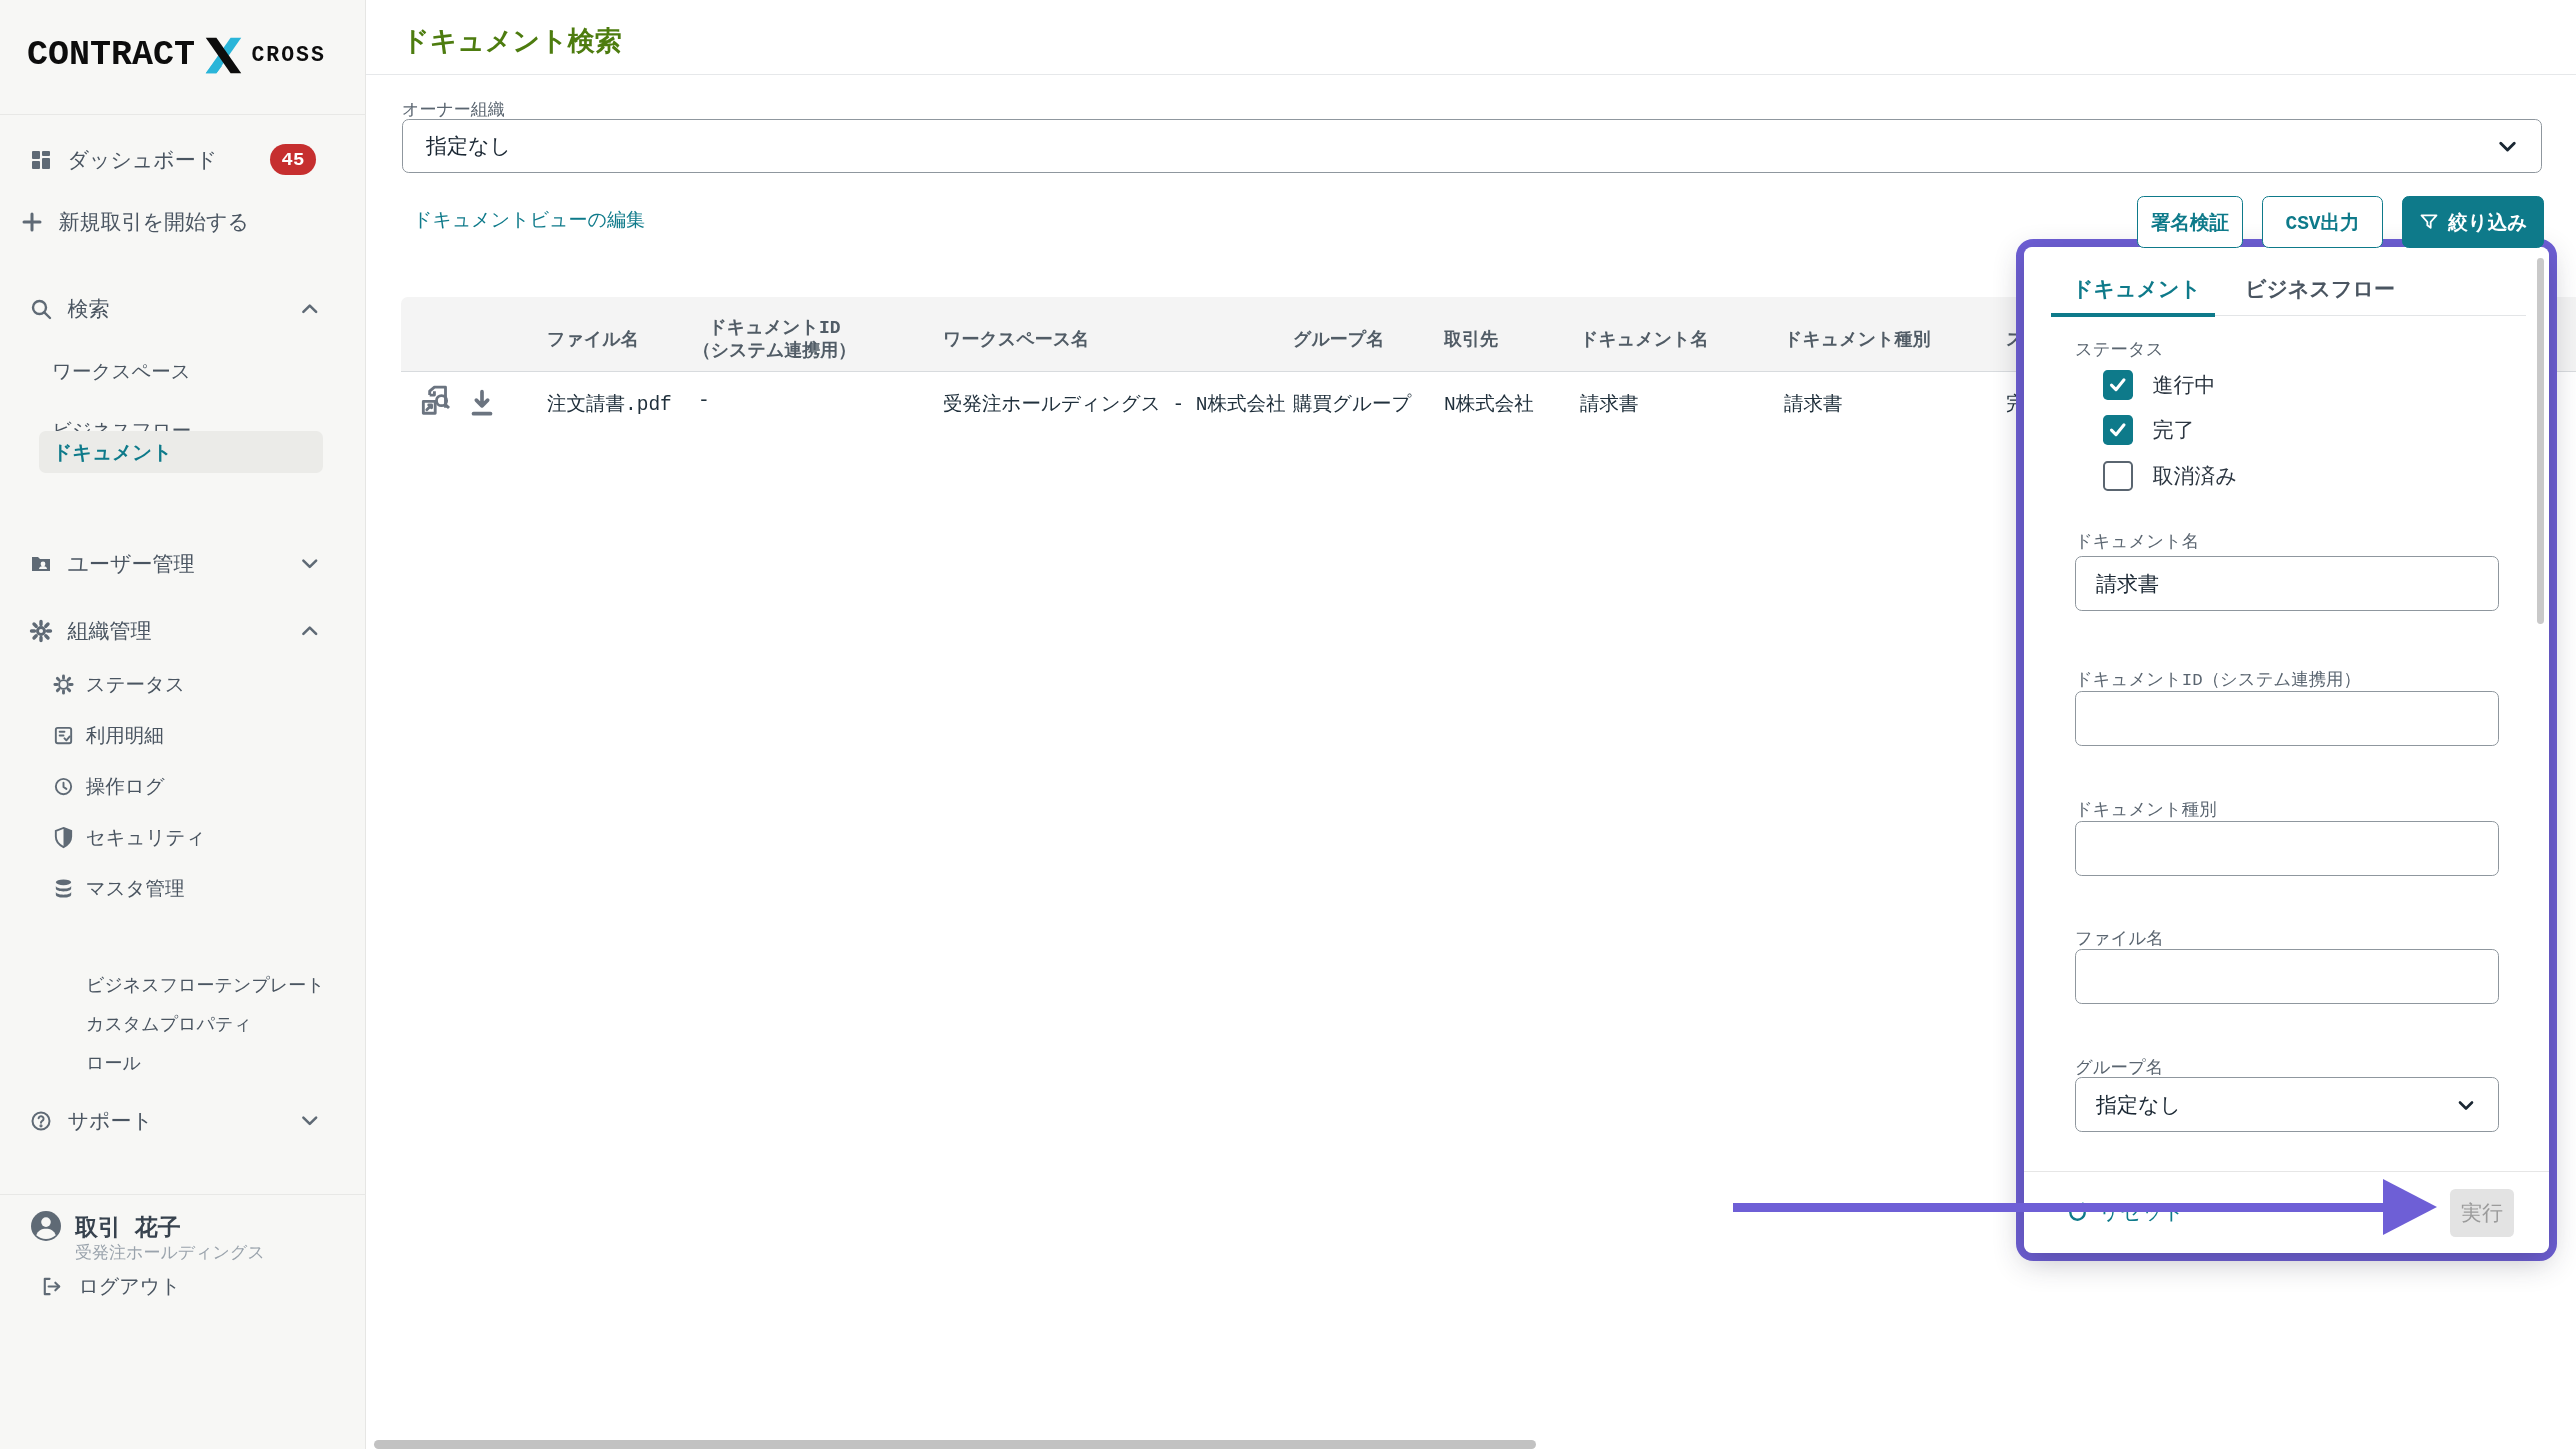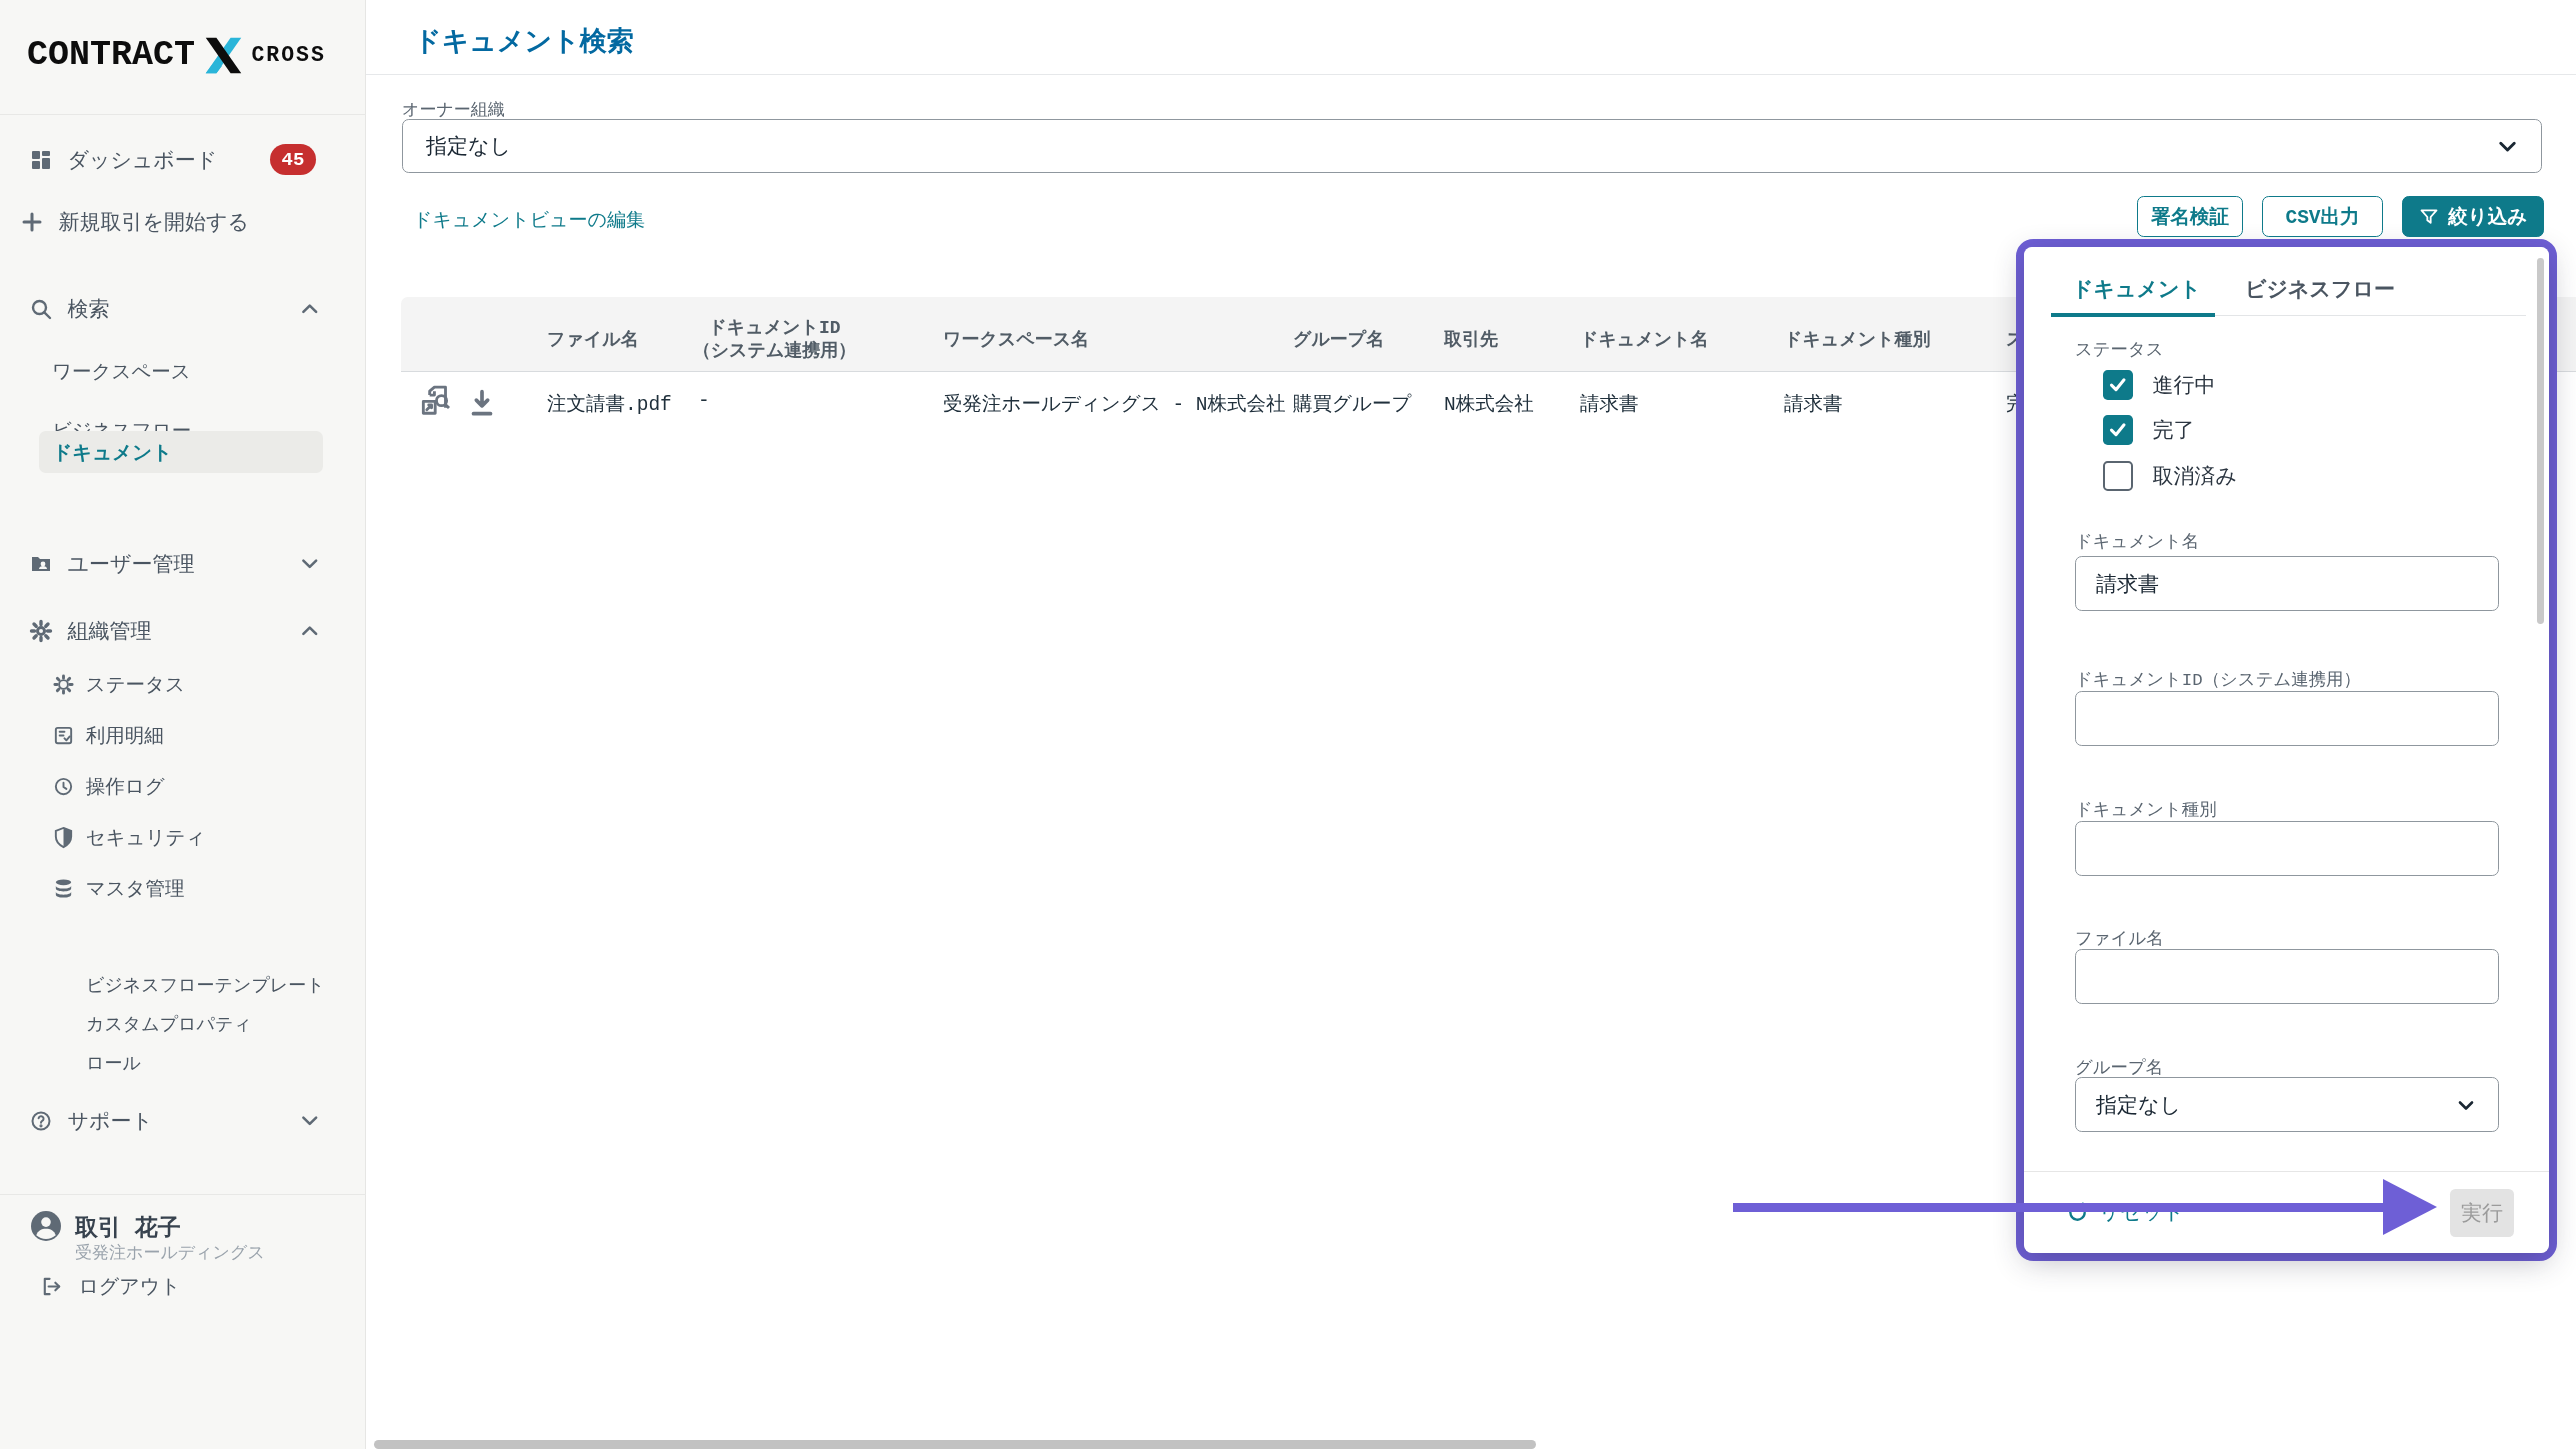--- a/index.html
+++ b/index.html
@@ -18,30 +18,30 @@
   .nav-sub{position:absolute;left:0;width:366px;height:34px;display:flex;align-items:center;gap:10.7px;
            font-size:19.5px;color:#4a5561;cursor:pointer;}
   .active-doc{position:absolute;left:39px;top:431px;width:284px;height:42px;background:#ebebe8;border-radius:6.7px;
               display:flex;align-items:center;font-size:19.5px;font-weight:700;color:#0e7a8a;padding-left:13.4px;}
   .badge{position:absolute;left:270px;top:144px;width:46px;height:31px;border-radius:16px;background:#c62f2f;
          color:#fff;font-size:19px;font-weight:700;display:flex;align-items:center;justify-content:center;}
   .chev{position:absolute;left:297px;}
   .user-name{position:absolute;left:75px;top:1212px;font-size:23px;color:#37424e;font-weight:600;}
   .user-org{position:absolute;left:75px;top:1241px;font-size:17px;color:#9aa3ac;}
   
-  .page-title{position:absolute;left:414px;top:23px;font-size:27px;font-weight:700;color:#0369a1;}
+  .page-title{position:absolute;left:402px;top:23px;font-size:27px;font-weight:700;color:#4d7c0f;}
   .hdr-div{position:absolute;left:366px;top:74px;width:2210px;height:1.3px;background:#e6e8ea;}
   .fld-label{font-size:17px;color:#5a6570;}
   .owner-label{position:absolute;left:402px;top:98px;}
   .selbox{position:absolute;border:1.3px solid #8f979e;border-radius:6.7px;background:#fff;display:flex;align-items:center;
           font-size:21px;color:#1a2733;}
   .owner-select{left:402px;top:119px;width:2140px;height:54px;padding-left:23px;}
   .sel-chev{position:absolute;right:20px;top:50%;transform:translateY(-50%);}
   .edit-link{position:absolute;left:413px;top:207px;font-size:19px;color:#0e7a8a;cursor:pointer;}
-  .btn{position:absolute;top:196px;height:41px;border-radius:6.7px;display:flex;align-items:center;justify-content:center;
+  .btn{position:absolute;top:196px;height:52px;border-radius:6.7px;display:flex;align-items:center;justify-content:center;
        font-size:19.5px;font-weight:600;cursor:pointer;z-index:40;}
   .btn-outline{background:#fff;border:1.3px solid #0e7a8a;color:#0e7a8a;}
   .btn-filter{background:#0e7a8a;border:1.3px solid #0e7a8a;color:#fff;gap:9.4px;}
   
   .thead{position:absolute;left:401px;top:297px;width:2175px;height:74px;background:#f4f4f4;border-radius:6.7px 0 0 0;}
   .thead-div{position:absolute;left:401px;top:371px;width:2175px;height:1.3px;background:#d8dbde;}
   .th{position:absolute;font-size:18px;font-weight:700;color:#515c66;white-space:pre-line;line-height:1.3;}
   .td{position:absolute;top:390px;font-size:19.5px;color:#20303c;white-space:nowrap;}
   .rowicon{position:absolute;top:384px;color:#6b7480;}
   .hscroll{position:absolute;left:374px;top:1440px;width:1162px;height:8.7px;background:#c2c2c2;border-radius:4.7px;z-index:5;}

